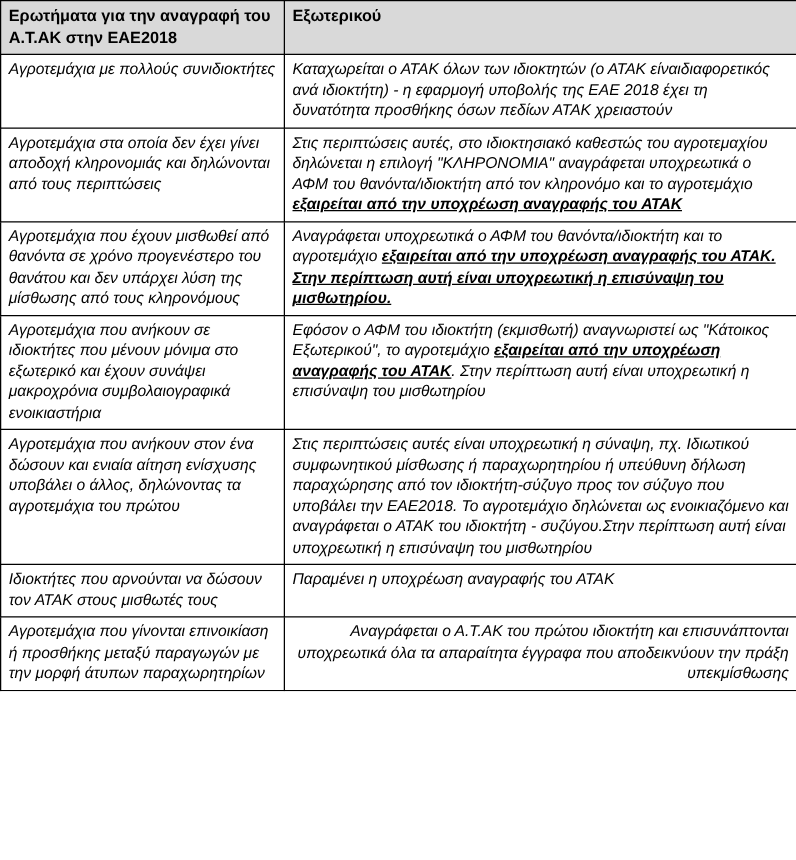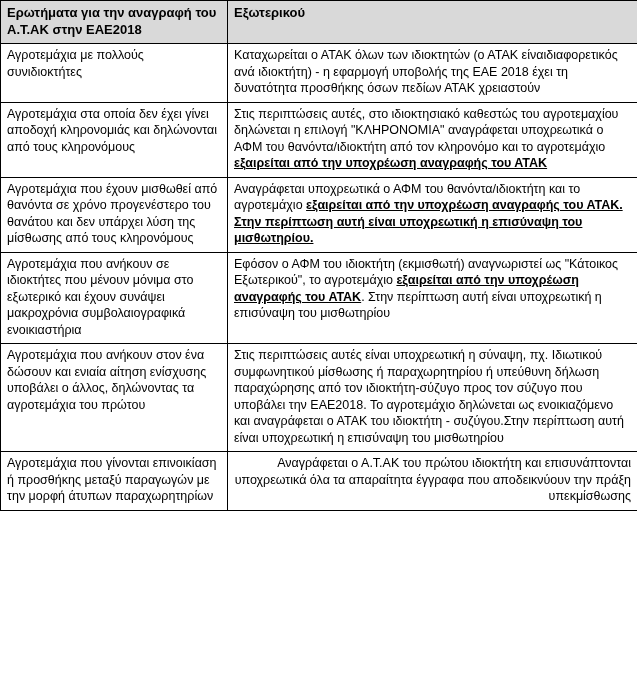--- a/index.html
+++ b/index.html
@@ -34,21 +34,21 @@
   table.faq th{
     background:var(--header-bg);
     font-weight:bold;
     font-size:13px;
     margin-top:33px;
   }
   th.answers-header{
     text-align:center;
     vertical-align:middle;
   }
-  td{background:var(--cell-bg);}
+  td{background:var(--cell-bg);font-style:italic;}
   td.q-cell{font-size:13px;}
   span.em{
     font-weight:bold;
     text-decoration:underline;
   }
   tr.valign-middle td.a-cell{vertical-align:middle;text-align:right;}
 </style>
 </head>
 <body>
 
@@ -62,33 +62,37 @@
       <th class="questions-header">Ερωτήματα για την αναγραφή του Α.Τ.ΑΚ στην ΕΑΕ2018</th>
       <th class="answers-header">Εξωτερικού</th>
     </tr>
   </thead>
   <tbody>
       <tr>
         <td class="q-cell">Αγροτεμάχια με πολλούς συνιδιοκτήτες</td>
         <td class="a-cell"><span>Καταχωρείται ο ΑΤΑΚ όλων των ιδιοκτητών (ο ΑΤΑΚ είναιδιαφορετικός ανά ιδιοκτήτη) - η εφαρμογή υποβολής της ΕΑΕ 2018 έχει τη δυνατότητα προσθήκης όσων πεδίων ΑΤΑΚ χρειαστούν</span></td>
       </tr>
       <tr>
-        <td class="q-cell">Αγροτεμάχια στα οποία δεν έχει γίνει αποδοχή κληρονομιάς και δηλώνονται από τους κληρονόμους</td>
+        <td class="q-cell">Αγροτεμάχια στα οποία δεν έχει γίνει αποδοχή κληρονομιάς και δηλώνονται από τους περιπτώσεις</td>
         <td class="a-cell"><span>Στις περιπτώσεις αυτές, στο ιδιοκτησιακό καθεστώς του αγροτεμαχίου δηλώνεται η επιλογή "ΚΛΗΡΟΝΟΜΙΑ" αναγράφεται υποχρεωτικά ο ΑΦΜ του θανόντα/ιδιοκτήτη από τον κληρονόμο και το αγροτεμάχιο </span><span class="em">εξαιρείται από την υποχρέωση αναγραφής του ΑΤΑΚ</span></td>
       </tr>
       <tr>
         <td class="q-cell">Αγροτεμάχια που έχουν μισθωθεί από θανόντα σε χρόνο προγενέστερο του θανάτου και δεν υπάρχει λύση της μίσθωσης από τους κληρονόμους</td>
         <td class="a-cell"><span>Αναγράφεται υποχρεωτικά ο ΑΦΜ του θανόντα/ιδιοκτήτη και το αγροτεμάχιο </span><span class="em">εξαιρείται από την υποχρέωση αναγραφής του ΑΤΑΚ. Στην περίπτωση αυτή είναι υποχρεωτική η επισύναψη του μισθωτηρίου.</span></td>
       </tr>
       <tr>
         <td class="q-cell">Αγροτεμάχια που ανήκουν σε ιδιοκτήτες που μένουν μόνιμα στο εξωτερικό και έχουν συνάψει μακροχρόνια συμβολαιογραφικά ενοικιαστήρια</td>
         <td class="a-cell"><span>Εφόσον ο ΑΦΜ του ιδιοκτήτη (εκμισθωτή) αναγνωριστεί ως "Κάτοικος Εξωτερικού", το αγροτεμάχιο </span><span class="em">εξαιρείται από την υποχρέωση αναγραφής του ΑΤΑΚ</span><span>. Στην περίπτωση αυτή είναι υποχρεωτική η επισύναψη του μισθωτηρίου</span></td>
       </tr>
       <tr>
         <td class="q-cell">Αγροτεμάχια που ανήκουν στον ένα δώσουν και ενιαία αίτηση ενίσχυσης υποβάλει ο άλλος, δηλώνοντας τα αγροτεμάχια του πρώτου</td>
         <td class="a-cell"><span>Στις περιπτώσεις αυτές είναι υποχρεωτική η σύναψη, πχ. Ιδιωτικού συμφωνητικού μίσθωσης ή παραχωρητηρίου ή υπεύθυνη δήλωση παραχώρησης από τον ιδιοκτήτη-σύζυγο προς τον σύζυγο που υποβάλει την ΕΑΕ2018. Το αγροτεμάχιο δηλώνεται ως ενοικιαζόμενο και αναγράφεται ο ΑΤΑΚ του ιδιοκτήτη - συζύγου.Στην περίπτωση αυτή είναι υποχρεωτική η επισύναψη του μισθωτηρίου</span></td>
       </tr>
+      <tr>
+        <td class="q-cell">Ιδιοκτήτες που αρνούνται να δώσουν τον ΑΤΑΚ στους μισθωτές τους</td>
+        <td class="a-cell"><span>Παραμένει η υποχρέωση αναγραφής του ΑΤΑΚ</span></td>
+      </tr>
       <tr class="valign-middle">
         <td class="q-cell">Αγροτεμάχια που γίνονται επινοικίαση ή προσθήκης μεταξύ παραγωγών με την μορφή άτυπων παραχωρητηρίων</td>
         <td class="a-cell"><span>Αναγράφεται ο Α.Τ.ΑΚ του πρώτου ιδιοκτήτη και επισυνάπτονται υποχρεωτικά όλα τα απαραίτητα έγγραφα που αποδεικνύουν την πράξη υπεκμίσθωσης</span></td>
       </tr>
     </tbody>
 </table>
 
 </body></html>

